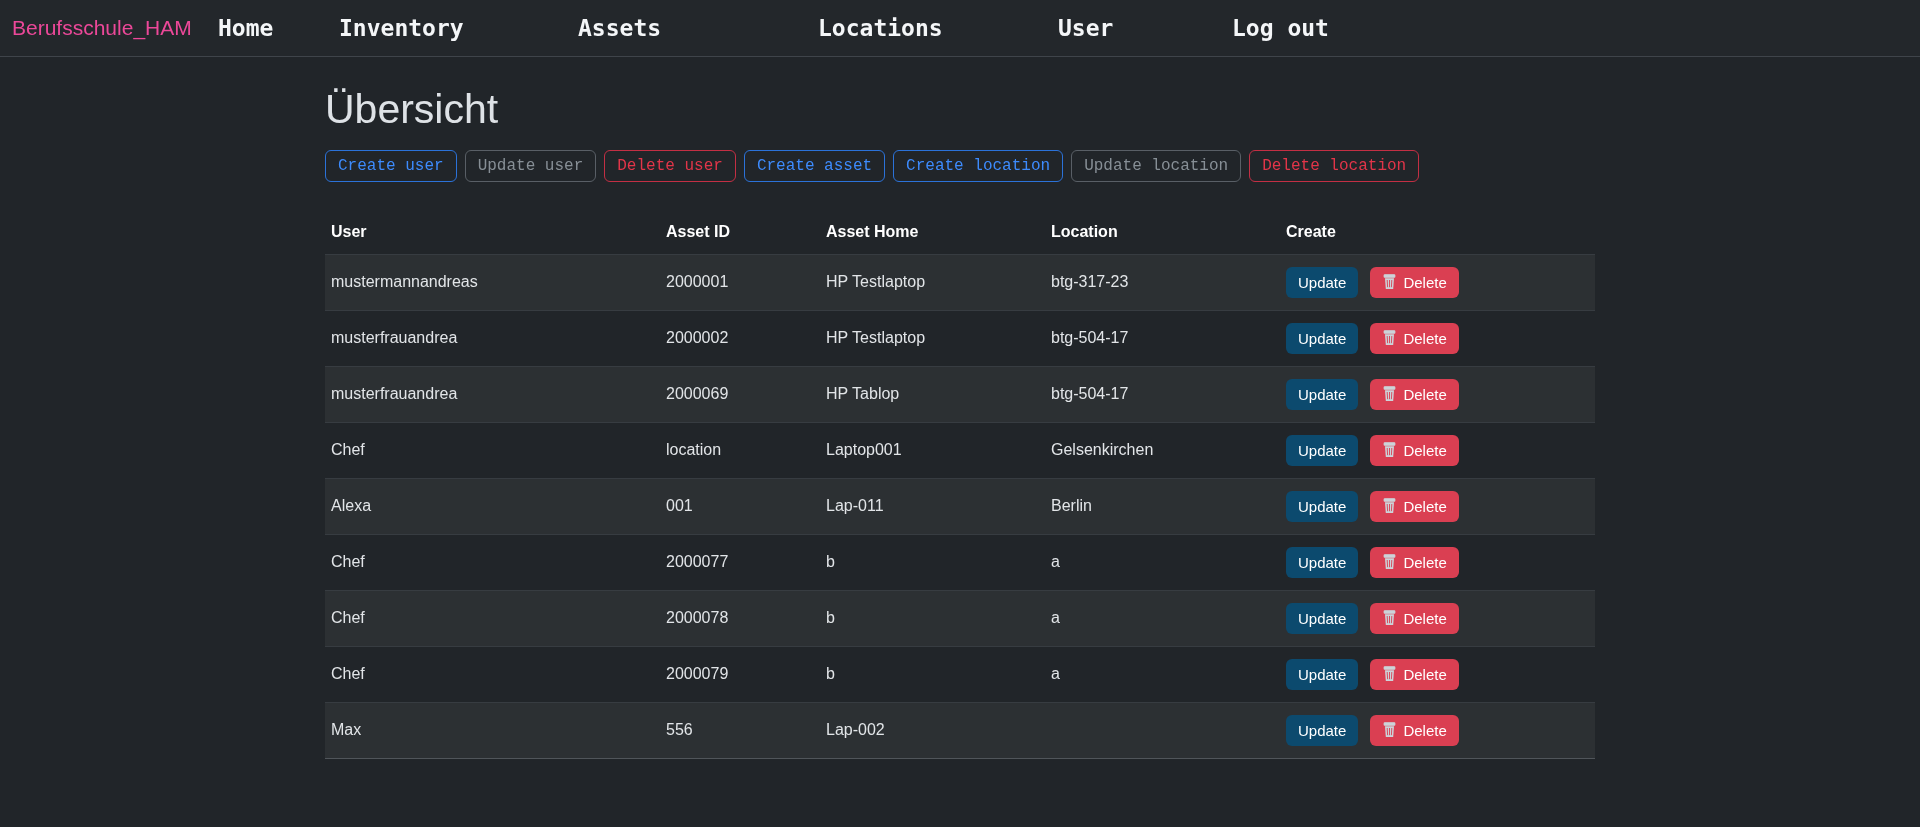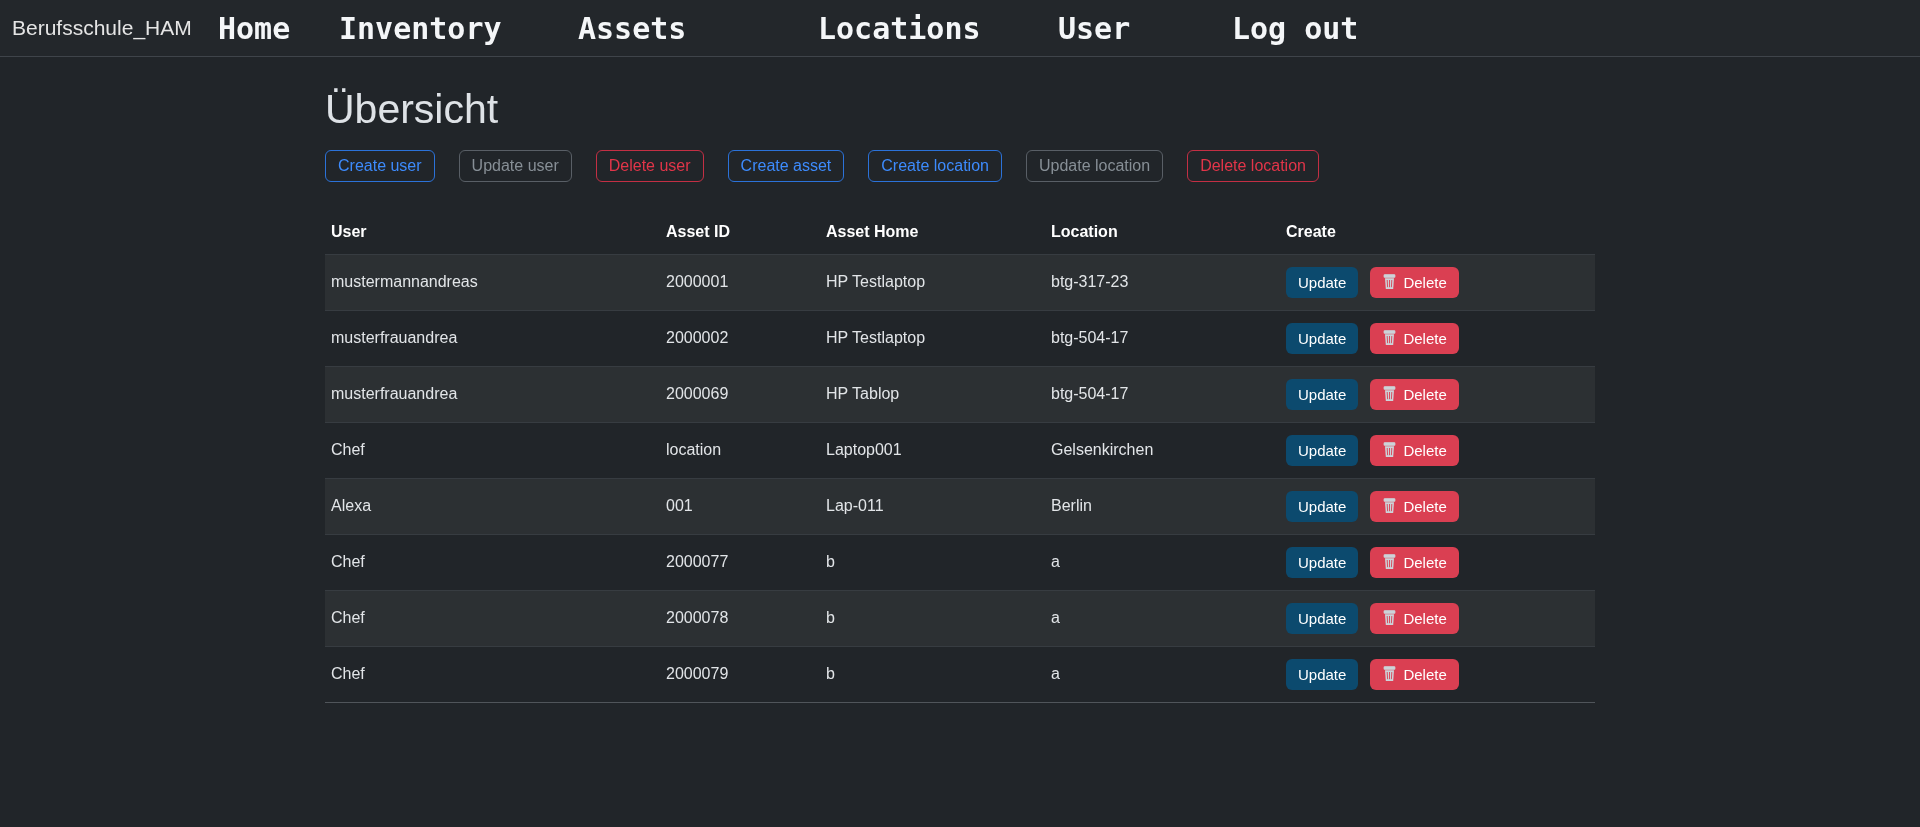--- a/index.html
+++ b/index.html
@@ -16,30 +16,30 @@
     height: 57px;
     background: #23272b;
     border-bottom: 1px solid #3f444a;
   }
   .navbar-brand {
     position: absolute;
     left: 12px; top: 0;
     height: 56px;
     display: flex; align-items: center;
     font-size: 21px;
-    color: #e5e5e5;
+    color: #ec4899;
     text-decoration: none;
     cursor: pointer;
   }
   .nav-link {
     position: absolute; top: 0;
     height: 56px;
     display: flex; align-items: center;
     font-family: "DejaVu Sans Mono", "Liberation Mono", monospace;
-    font-size: 30px;
+    font-size: 23px;
     font-weight: 700;
     color: #f4f6f8;
     text-decoration: none;
     cursor: pointer;
     white-space: pre;
   }
   .nl-0 { left: 218px; }
   .nl-1 { left: 339px; }
   .nl-2 { left: 578px; }
   .nl-3 { left: 818px; }
@@ -54,21 +54,21 @@
   }
   h1.page-title {
     font-size: 41px;
     font-weight: 400;
     line-height: 49px;
     color: #dee2e6;
     margin-bottom: 16px;
   }
 
   
-  .toolbar { display: flex; gap: 24px; }
+  .toolbar { display: flex; gap: 8px; font-family: Liberation Mono, monospace; }
   .btn-outline {
     background: transparent;
     font-family: inherit;
     font-size: 16px;
     line-height: 20px;
     padding: 5px 12px;
     border-radius: 6px;
     border: 1px solid;
     cursor: pointer;
   }
@@ -266,15 +266,28 @@
           <td>b</td>
           <td>a</td>
           <td><button class="btn-update">Update</button><button class="btn-delete"><svg class="trash" width="15" height="16" viewBox="0 0 15 16">
                 <g fill="none" stroke="#ccd3d9" stroke-width="1.2">
                   <rect x="2.2" y="0.8" width="10.6" height="2.4" rx="0.6" fill="#ccd3d9"></rect>
                   <path d="M3 4.2 L3.8 15 L11.2 15 L12 4.2 Z" fill="#ccd3d9" stroke="none"></path>
                   <path d="M5.2 6 L5.6 13.2 M7.5 6 L7.5 13.2 M9.8 6 L9.4 13.2" stroke="#da3f52" stroke-width="0.9"></path>
                 </g>
               </svg><span>Delete</span></button></td>
         </tr>
+        <tr>
+          <td>Max</td>
+          <td>556</td>
+          <td>Lap-002</td>
+          <td></td>
+          <td><button class="btn-update">Update</button><button class="btn-delete"><svg class="trash" width="15" height="16" viewBox="0 0 15 16">
+                <g fill="none" stroke="#ccd3d9" stroke-width="1.2">
+                  <rect x="2.2" y="0.8" width="10.6" height="2.4" rx="0.6" fill="#ccd3d9"></rect>
+                  <path d="M3 4.2 L3.8 15 L11.2 15 L12 4.2 Z" fill="#ccd3d9" stroke="none"></path>
+                  <path d="M5.2 6 L5.6 13.2 M7.5 6 L7.5 13.2 M9.8 6 L9.4 13.2" stroke="#da3f52" stroke-width="0.9"></path>
+                </g>
+              </svg><span>Delete</span></button></td>
+        </tr>
       </tbody>
   </table>
 </div>
 
 </body></html>

